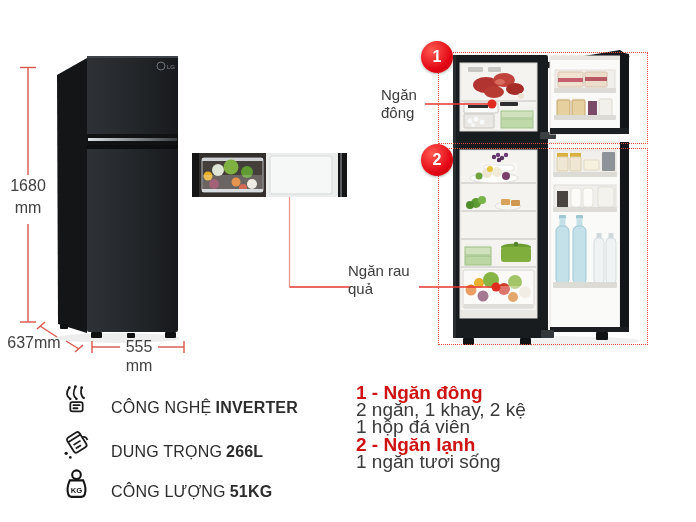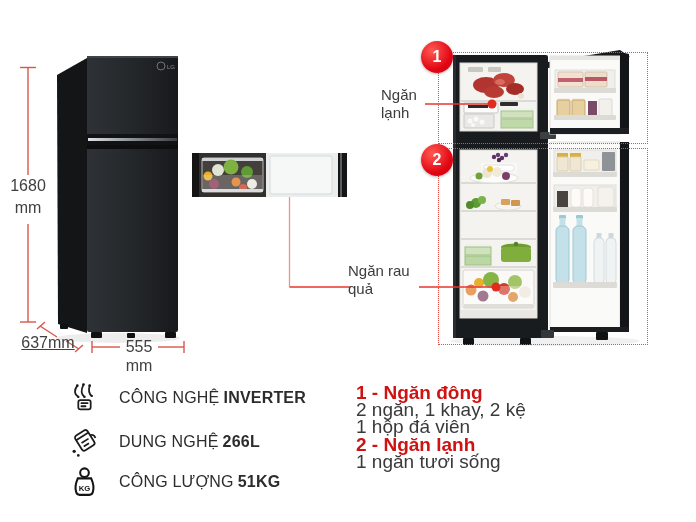--- a/index.html
+++ b/index.html
@@ -7,21 +7,21 @@
          font-family:"Liberation Sans","DejaVu Sans",sans-serif;color:#3a3a3a;}
   .layer{position:absolute;inset:0;}
   svg.layer{pointer-events:none;}
   .dotted-box{position:absolute;border:1px dotted #ea4a40;}
   .marker{position:absolute;width:32px;height:32px;border-radius:50%;
           background:radial-gradient(circle at 35% 30%,#ff5a52,#e20613 62%,#c10310);
           color:#fff;font-weight:bold;font-size:16px;display:flex;align-items:center;justify-content:center;
           box-shadow:0 1px 3px rgba(0,0,0,.3);}
   .callout{position:absolute;color:#3c3c3c;font-size:15px;line-height:18px;text-align:left;}
   .dim-text{position:absolute;color:#404040;font-size:16px;line-height:18px;text-align:center;}
-  .spec-row{position:absolute;left:68px;width:310px;height:38px;display:flex;align-items:center;gap:18px;color:#2c2c2c;}
+  .spec-row{position:absolute;left:60px;width:310px;height:38px;display:flex;align-items:flex-end;gap:18px;color:#2c2c2c;}
   .spec-icon{width:33px;height:34px;flex:0 0 auto;}
   .spec-text{font-size:16px;letter-spacing:.2px;white-space:nowrap;}
   .spec-text b{margin-left:4px;}
   .legend{position:absolute;left:356px;top:384px;font-size:19px;line-height:17.2px;color:#3a3a3a;}
   .legend .red{color:#cf1212;font-weight:bold;}
 </style>
 </head>
 <body>
 
 <div class="stage">
@@ -244,30 +244,30 @@
 
   <div class="marker" style="left:421px;top:41px;">
     <span>1</span>
   </div>
   <div class="marker" style="left:421px;top:144px;">
     <span>2</span>
   </div>
 
   <div class="callout" style="left:381px;top:86px;width:56px;">
     <div>Ngăn</div>
-    <div>lạnh</div>
+    <div>đông</div>
   </div>
   <div class="callout" style="left:348px;top:262px;width:76px;">
     <div>Ngăn rau</div>
     <div>quả</div>
   </div>
 
   <div class="dim-text" style="left:0;top:177px;width:56px;">1680</div>
   <div class="dim-text" style="left:0;top:199px;width:56px;">mm</div>
-  <div class="dim-text" style="left:18px;top:334px;width:60px;text-decoration:underline;">637mm</div>
+  <div class="dim-text" style="left:4px;top:334px;width:60px;">637mm</div>
   <div class="dim-text" style="left:117px;top:338px;width:44px;">555</div>
   <div class="dim-text" style="left:117px;top:357px;width:44px;">mm</div>
 
   <div class="spec-row" style="top:379px;">
     <svg class="spec-icon" viewBox="0 0 32 32">
       <g fill="none" stroke="#1b1b1b" stroke-width="1.7" stroke-linecap="round">
         <path d="M9,4 q-5,7 1,11"></path>
           <path d="M15,3 q-4,8 1,12"></path>
           <path d="M21,4 q-2,7 2,10"></path>
         <rect x="10" y="18" width="12" height="9" rx="2"></rect>
@@ -290,21 +290,21 @@
       <g transform="rotate(-32 16 14)" fill="none" stroke="#1b1b1b" stroke-width="1.7" stroke-linejoin="round">
         <rect x="9" y="6" width="14" height="17" rx="2.5"></rect>
           <path d="M9,10 h14"></path>
           <path d="M23,13 q4,1 3,5"></path>
         <path d="M12,15 h8 M12,19 h6"></path>
       </g>
       <circle cx="6" cy="25" r="1.6" fill="#1b1b1b"></circle>
         <circle cx="10" cy="29" r="1.3" fill="#1b1b1b"></circle>
     </svg>
     <div class="spec-text">
-      <span>DUNG NGHỆ</span><b>266L</b>
+      <span>DUNG TRỌNG</span><b>266L</b>
     </div>
   </div>
 
   <div class="spec-row" style="top:463px;">
     <svg class="spec-icon" viewBox="0 0 32 32">
       <g fill="none" stroke="#141414" stroke-width="2">
         <circle cx="16" cy="7" r="4.2"></circle>
         <path d="M9.5,12.5 h13 q3.5,8 1.5,13.5 q-0.7,2.5 -3.2,2.5 h-9.6 q-2.5,0 -3.2,-2.5 q-2,-5.5 1.5,-13.5 z" fill="#ffffff"></path>
       </g>
       <text x="16" y="24.5" text-anchor="middle" font-size="7.5" font-weight="bold" fill="#141414">KG</text>

